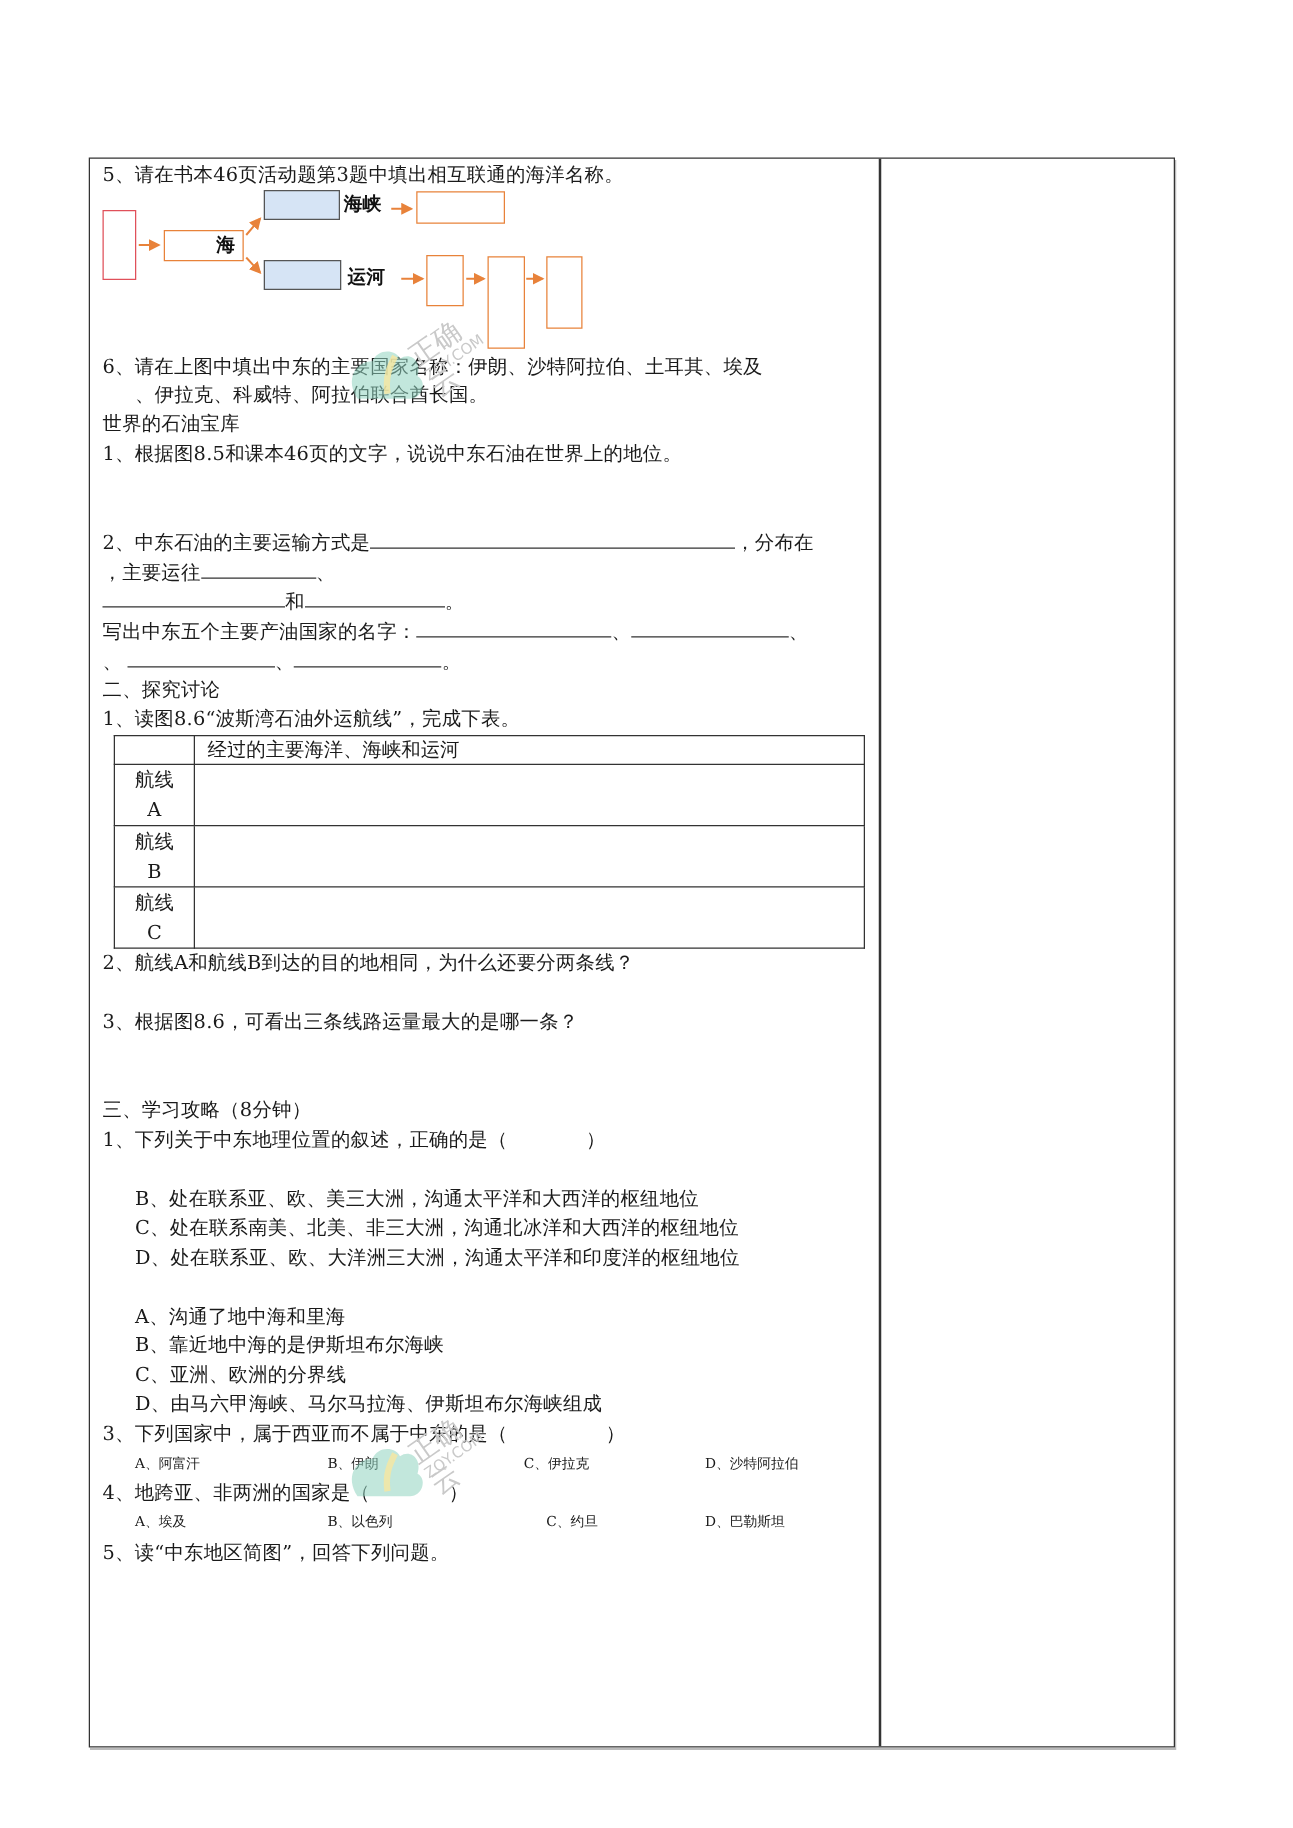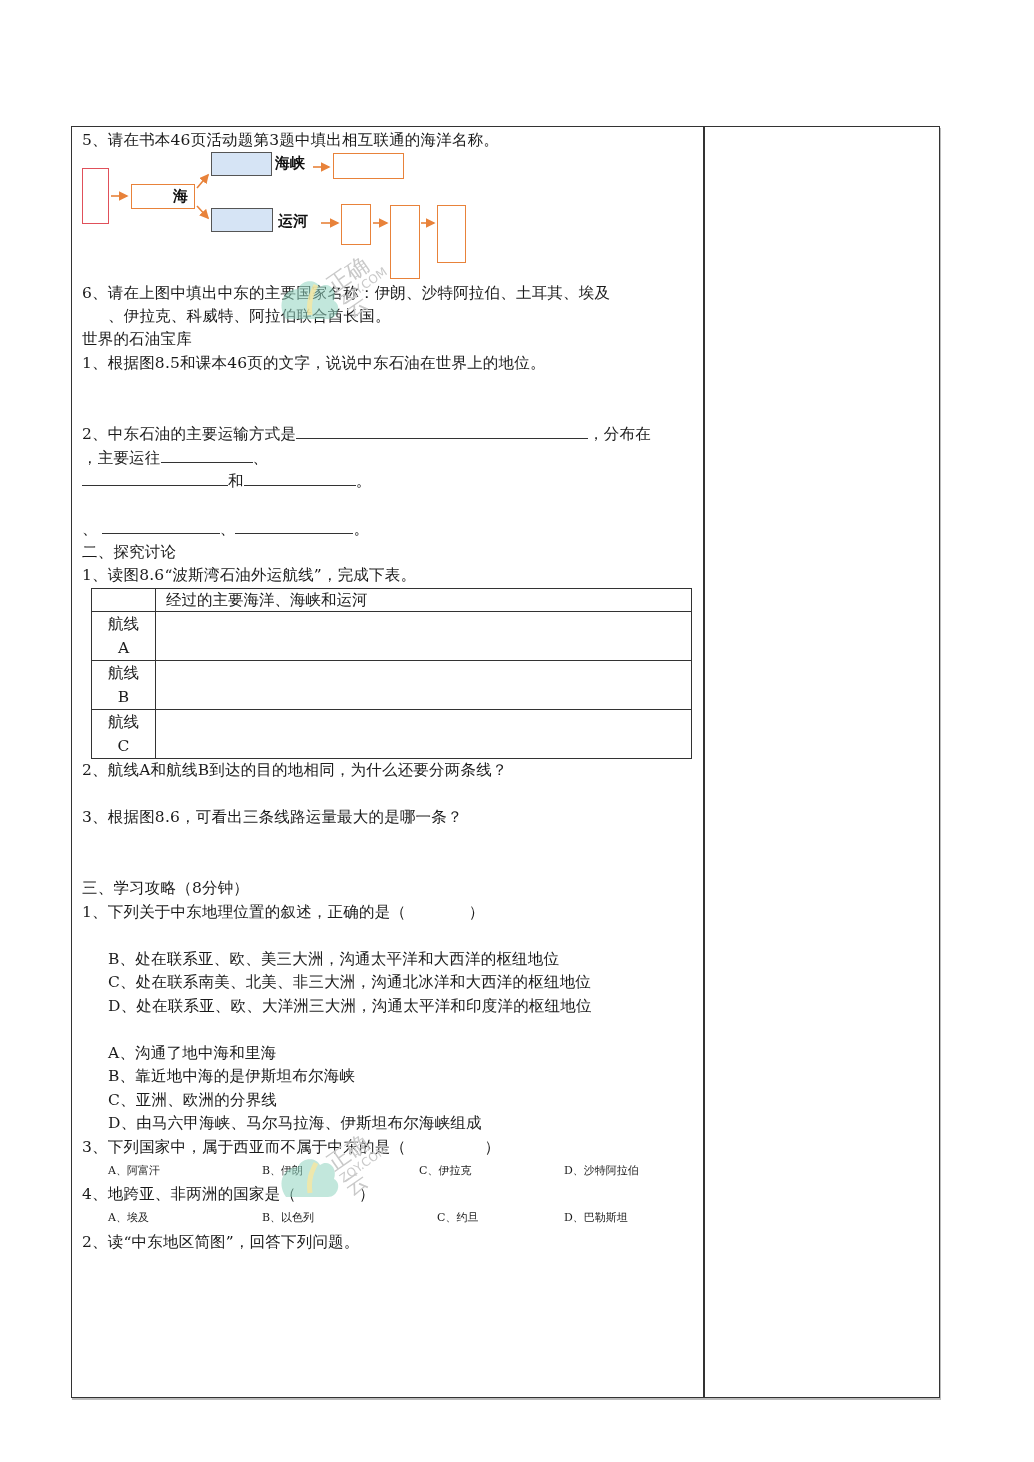--- a/index.html
+++ b/index.html
@@ -88,20 +88,23 @@
 
   <div class="line" style="top:296px;">
     <span>2、中东石油的主要运输方式是</span><span class="blank" style="width:292px;"></span><span>，分布在</span>
   </div>
   <div class="line" style="top:320px;">
     <span>，主要运往</span><span class="blank" style="width:92px;"></span><span>、</span>
   </div>
   <div class="line" style="top:343px;">
     <span class="blank" style="width:146px;"></span><span>和</span><span class="blank" style="width:112px;"></span><span>。</span>
   </div>
+  <div class="line" style="top:367px;">
+    <span>写出中东五个主要产油国家的名字：</span><span class="blank" style="width:156px;"></span><span>、</span><span class="blank" style="width:126px;"></span><span>、</span>
+  </div>
   <div class="line" style="top:391px;">
     <span>、</span><span class="blank" style="width:118px;margin-left:4px;"></span><span>、</span><span class="blank" style="width:118px;"></span><span>。</span>
   </div>
 
   <div class="line" style="top:414px;">二、探究讨论</div>
   <div class="line" style="top:437px;">1、读图8.6“波斯湾石油外运航线”，完成下表。</div>
 
   <table class="route">
     <tbody>
         <tr>
@@ -143,21 +146,21 @@
   <div class="opt" style="left:190px;top:1033px;">B、伊朗</div>
   <div class="opt" style="left:347px;top:1033px;">C、伊拉克</div>
   <div class="opt" style="left:492px;top:1033px;">D、沙特阿拉伯</div>
 
   <div class="line" style="top:1056px;">4、地跨亚、非两洲的国家是（　　　　）</div>
   <div class="opt" style="left:36px;top:1080px;">A、埃及</div>
   <div class="opt" style="left:190px;top:1080px;">B、以色列</div>
   <div class="opt" style="left:365px;top:1080px;">C、约旦</div>
   <div class="opt" style="left:492px;top:1080px;">D、巴勒斯坦</div>
 
-  <div class="line" style="top:1104px;">2、读“中东地区简图”，回答下列问题。</div>
+  <div class="line" style="top:1104px;">5、读“中东地区简图”，回答下列问题。</div>
 
   <div class="wm" style="left:204px;top:122px;width:110px;height:75px;">
     <svg width="110" height="75">
       <path d="M10,70 C0,55 8,40 22,40 C26,30 40,30 44,38 C52,32 62,40 58,52 C66,56 62,70 52,70 Z" fill="#8fd3c0" opacity="0.55"></path>
       <path d="M34,66 C32,52 36,44 40,36" stroke="#f7e7a0" stroke-width="5" fill="none" opacity="0.8"></path>
     </svg>
     <span style="position:absolute;left:58px;top:6px;transform:rotate(-35deg);font-family:'DejaVu Sans',sans-serif;font-size:22px;color:#c9c9c9;">正确云</span>
     <span style="position:absolute;left:60px;top:30px;transform:rotate(-35deg);font-family:'DejaVu Sans',sans-serif;font-size:12px;color:#c9c9c9;">ZQY.COM</span>
   </div>
   <div class="wm" style="left:204px;top:1000px;width:110px;height:75px;">

